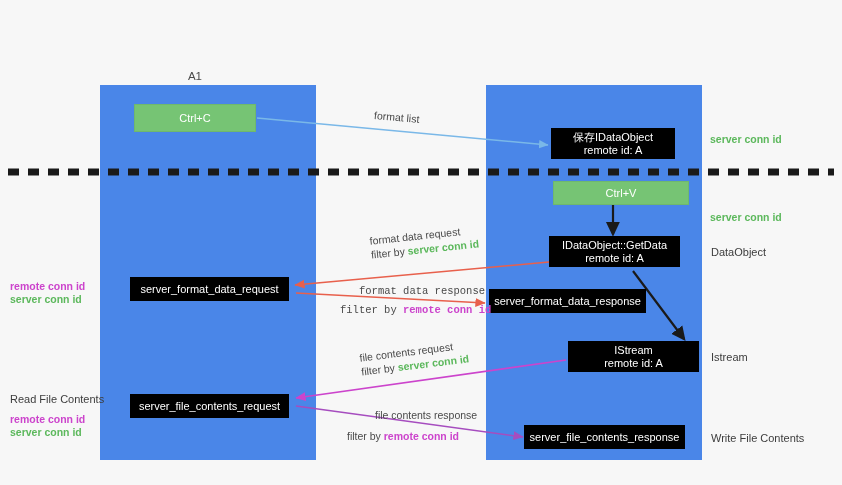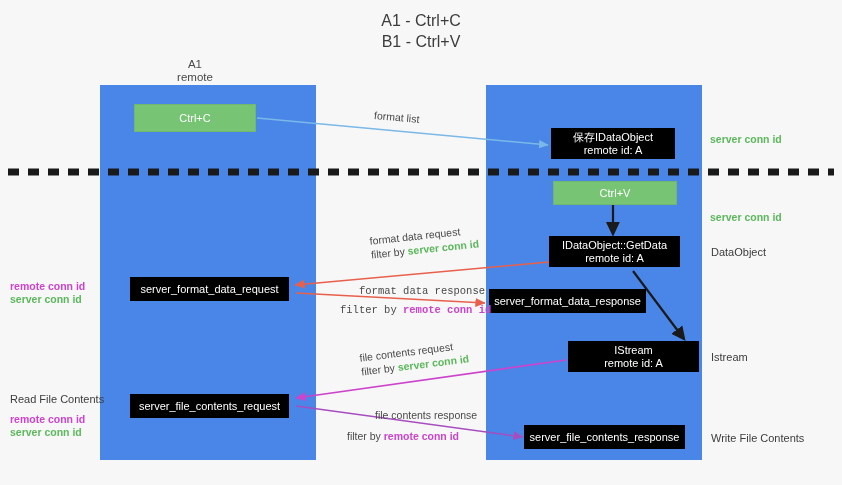--- a/index.html
+++ b/index.html
@@ -15,21 +15,21 @@
   svg#wires{position:absolute;left:0;top:0;width:842px;height:485px;pointer-events:none;}
 
   
   .title{
     left:0;top:10px;width:842px;text-align:center;
     font-size:16px;line-height:21px;color:#3c3c3c;
   }
 
   
   .lane-head{
-    text-align:center;font-size:11.5px;line-height:13px;color:#4a4a4a;
+    text-align:center;font-size:11.5px;line-height:13px;color:#4a4a4a;margin-top:12px;
   }
   .lane-head .ln1{display:block;}
   .lane-head .ln2{display:block;}
 
   
   .lane{background:#4a86e8;}
 
   
   .box{
     box-sizing:border-box;
@@ -52,24 +52,20 @@
   .side{font-size:10.5px;line-height:14px;white-space:nowrap;}
   .side.plain{color:#3c3c3c;font-size:11px;}
   .green-t{color:#5cb85c;font-weight:bold;}
   .magenta-t{color:#cc44cc;font-weight:bold;}
 </style>
 </head>
 <body>
 
 <div id="canvas">
 
-  <div class="abs title">
-    <div>A1 - Ctrl+C</div>
-    <div>B1 - Ctrl+V</div>
-  </div>
 
   <div class="abs lane-head" style="left:120px;top:58px;width:150px;">
     <span class="ln1">A1</span>
     <span class="ln2">remote</span>
   </div>
 
   <div class="abs lane" style="left:100px;top:85px;width:216px;height:375px;"></div>
   <div class="abs lane" style="left:486px;top:85px;width:216px;height:375px;"></div>
 
   <svg id="wires">
@@ -110,21 +106,21 @@
 
   <div class="abs box green" style="left:134px;top:104px;width:122px;height:28px;">
     <span>Ctrl+C</span>
   </div>
 
   <div class="abs box orange" style="left:551px;top:128px;width:124px;height:31px;">
     <span>保存IDataObject</span>
     <span class="l2">remote id: A</span>
   </div>
 
-  <div class="abs box green" style="left:553px;top:181px;width:124px;height:24px;">
+  <div class="abs box green" style="left:553px;top:181px;width:136px;height:24px;">
     <span>Ctrl+V</span>
   </div>
 
   <div class="abs box orange" style="left:549px;top:236px;width:131px;height:31px;">
     <span>IDataObject::GetData</span>
     <span class="l2">remote id: A</span>
   </div>
 
   <div class="abs box orange" style="left:489px;top:289px;width:157px;height:24px;">
     <span>server_format_data_response</span>

